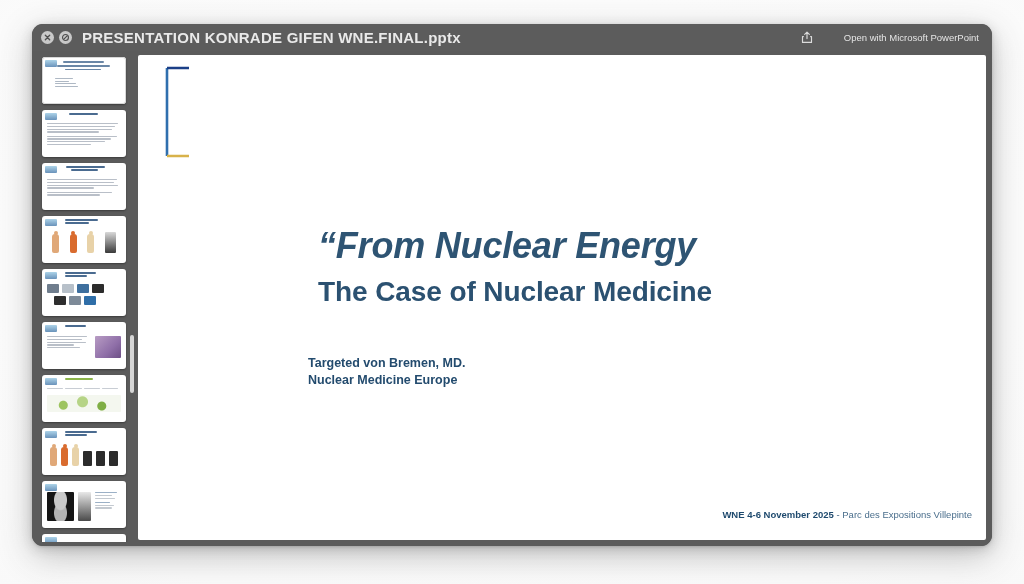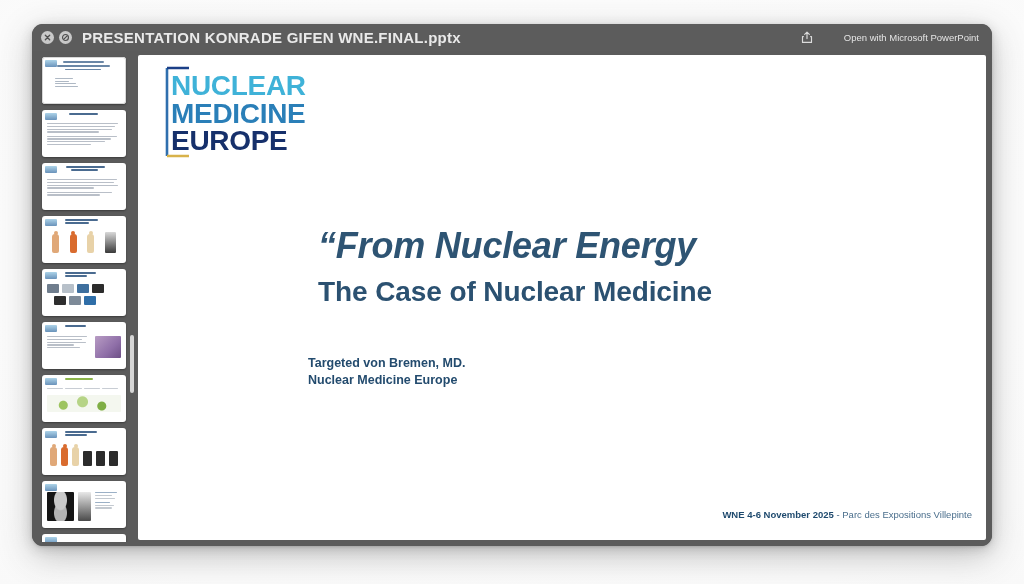--- a/index.html
+++ b/index.html
@@ -541,25 +541,20 @@
 
     <div id="slide-viewport">
       <div id="slide">
 
         <div id="nme-logo">
           <svg id="logo-bracket" viewBox="0 0 152 100" aria-hidden="true">
             <path d="M11 6 L11 94" stroke="#2f6fae" stroke-width="2.6" fill="none"></path>
             <path d="M11 6 L33 6" stroke="#1b3f87" stroke-width="2.6" fill="none"></path>
             <path d="M11 94 L33 94" stroke="#d8b24a" stroke-width="2.6" fill="none"></path>
           </svg>
-          <div id="logo-words">
-            <div id="logo-line-1">NUCLEAR</div>
-            <div id="logo-line-2">MEDICINE</div>
-            <div id="logo-line-3">EUROPE</div>
-          </div>
         </div>
 
         <div id="slide-title-block">
           <div class="title-italic">“From  Nuclear Energy</div>
           <div id="title-line-3">The Case of Nuclear Medicine</div>
         </div>
 
         <div id="author-block">
           <div class="author-bold">Targeted von Bremen, MD.</div>
           <div class="author-bold">Nuclear Medicine Europe</div>

